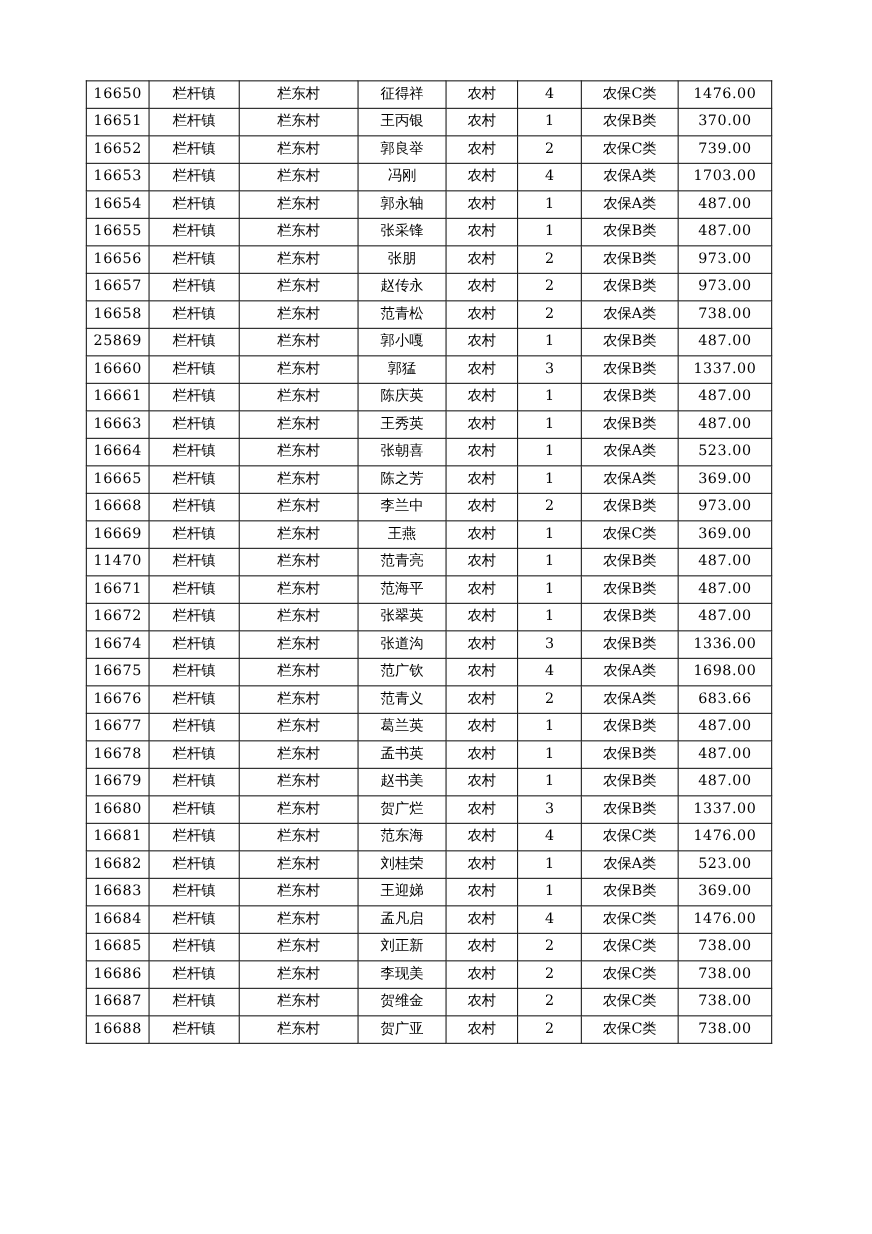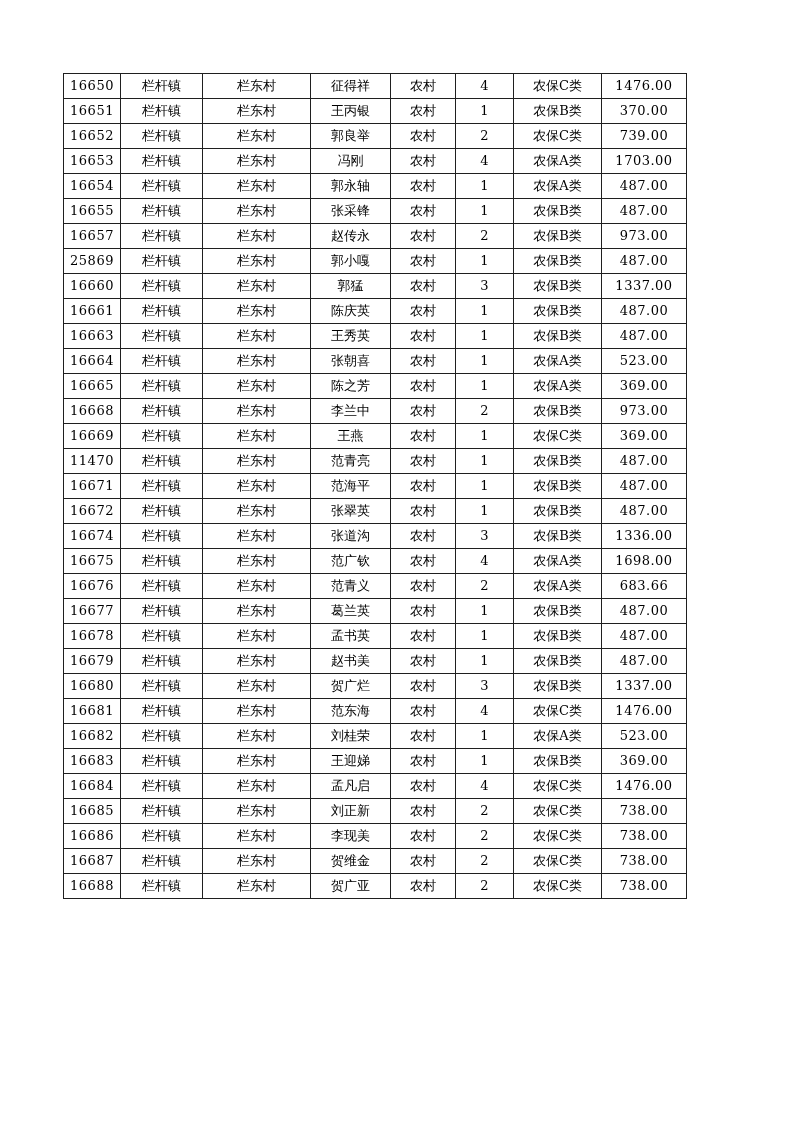--- a/index.html
+++ b/index.html
@@ -15,21 +15,21 @@
     color: #000000;
     overflow: hidden;
   }
   .sheet {
     position: absolute;
     inset: 0;
     background: #ffffff;
   }
   table.data {
     position: absolute;
-    left: 63px;
+    left: 78px;
     top: 73px;
     width: 623px;
     border-collapse: collapse;
     table-layout: fixed;
   }
   table.data td {
     border: 1px solid #1f1f1f;
     height: 24px;
     text-align: center;
     vertical-align: middle;
@@ -114,28 +114,48 @@
           <td class="cell-id">16655</td>
           <td class="cell-town">栏杆镇</td>
           <td class="cell-village">栏东村</td>
           <td class="cell-person-name">张采锋</td>
           <td class="cell-residence-type">农村</td>
           <td class="cell-person-count">1</td>
           <td class="cell-insurance-class">农保B类</td>
           <td class="cell-amount">487.00</td>
         </tr>
         <tr>
+          <td class="cell-id">16656</td>
+          <td class="cell-town">栏杆镇</td>
+          <td class="cell-village">栏东村</td>
+          <td class="cell-person-name">张朋</td>
+          <td class="cell-residence-type">农村</td>
+          <td class="cell-person-count">2</td>
+          <td class="cell-insurance-class">农保B类</td>
+          <td class="cell-amount">973.00</td>
+        </tr>
+        <tr>
           <td class="cell-id">16657</td>
           <td class="cell-town">栏杆镇</td>
           <td class="cell-village">栏东村</td>
           <td class="cell-person-name">赵传永</td>
           <td class="cell-residence-type">农村</td>
           <td class="cell-person-count">2</td>
           <td class="cell-insurance-class">农保B类</td>
           <td class="cell-amount">973.00</td>
+        </tr>
+        <tr>
+          <td class="cell-id">16658</td>
+          <td class="cell-town">栏杆镇</td>
+          <td class="cell-village">栏东村</td>
+          <td class="cell-person-name">范青松</td>
+          <td class="cell-residence-type">农村</td>
+          <td class="cell-person-count">2</td>
+          <td class="cell-insurance-class">农保A类</td>
+          <td class="cell-amount">738.00</td>
         </tr>
         <tr>
           <td class="cell-id">25869</td>
           <td class="cell-town">栏杆镇</td>
           <td class="cell-village">栏东村</td>
           <td class="cell-person-name">郭小嘎</td>
           <td class="cell-residence-type">农村</td>
           <td class="cell-person-count">1</td>
           <td class="cell-insurance-class">农保B类</td>
           <td class="cell-amount">487.00</td>

